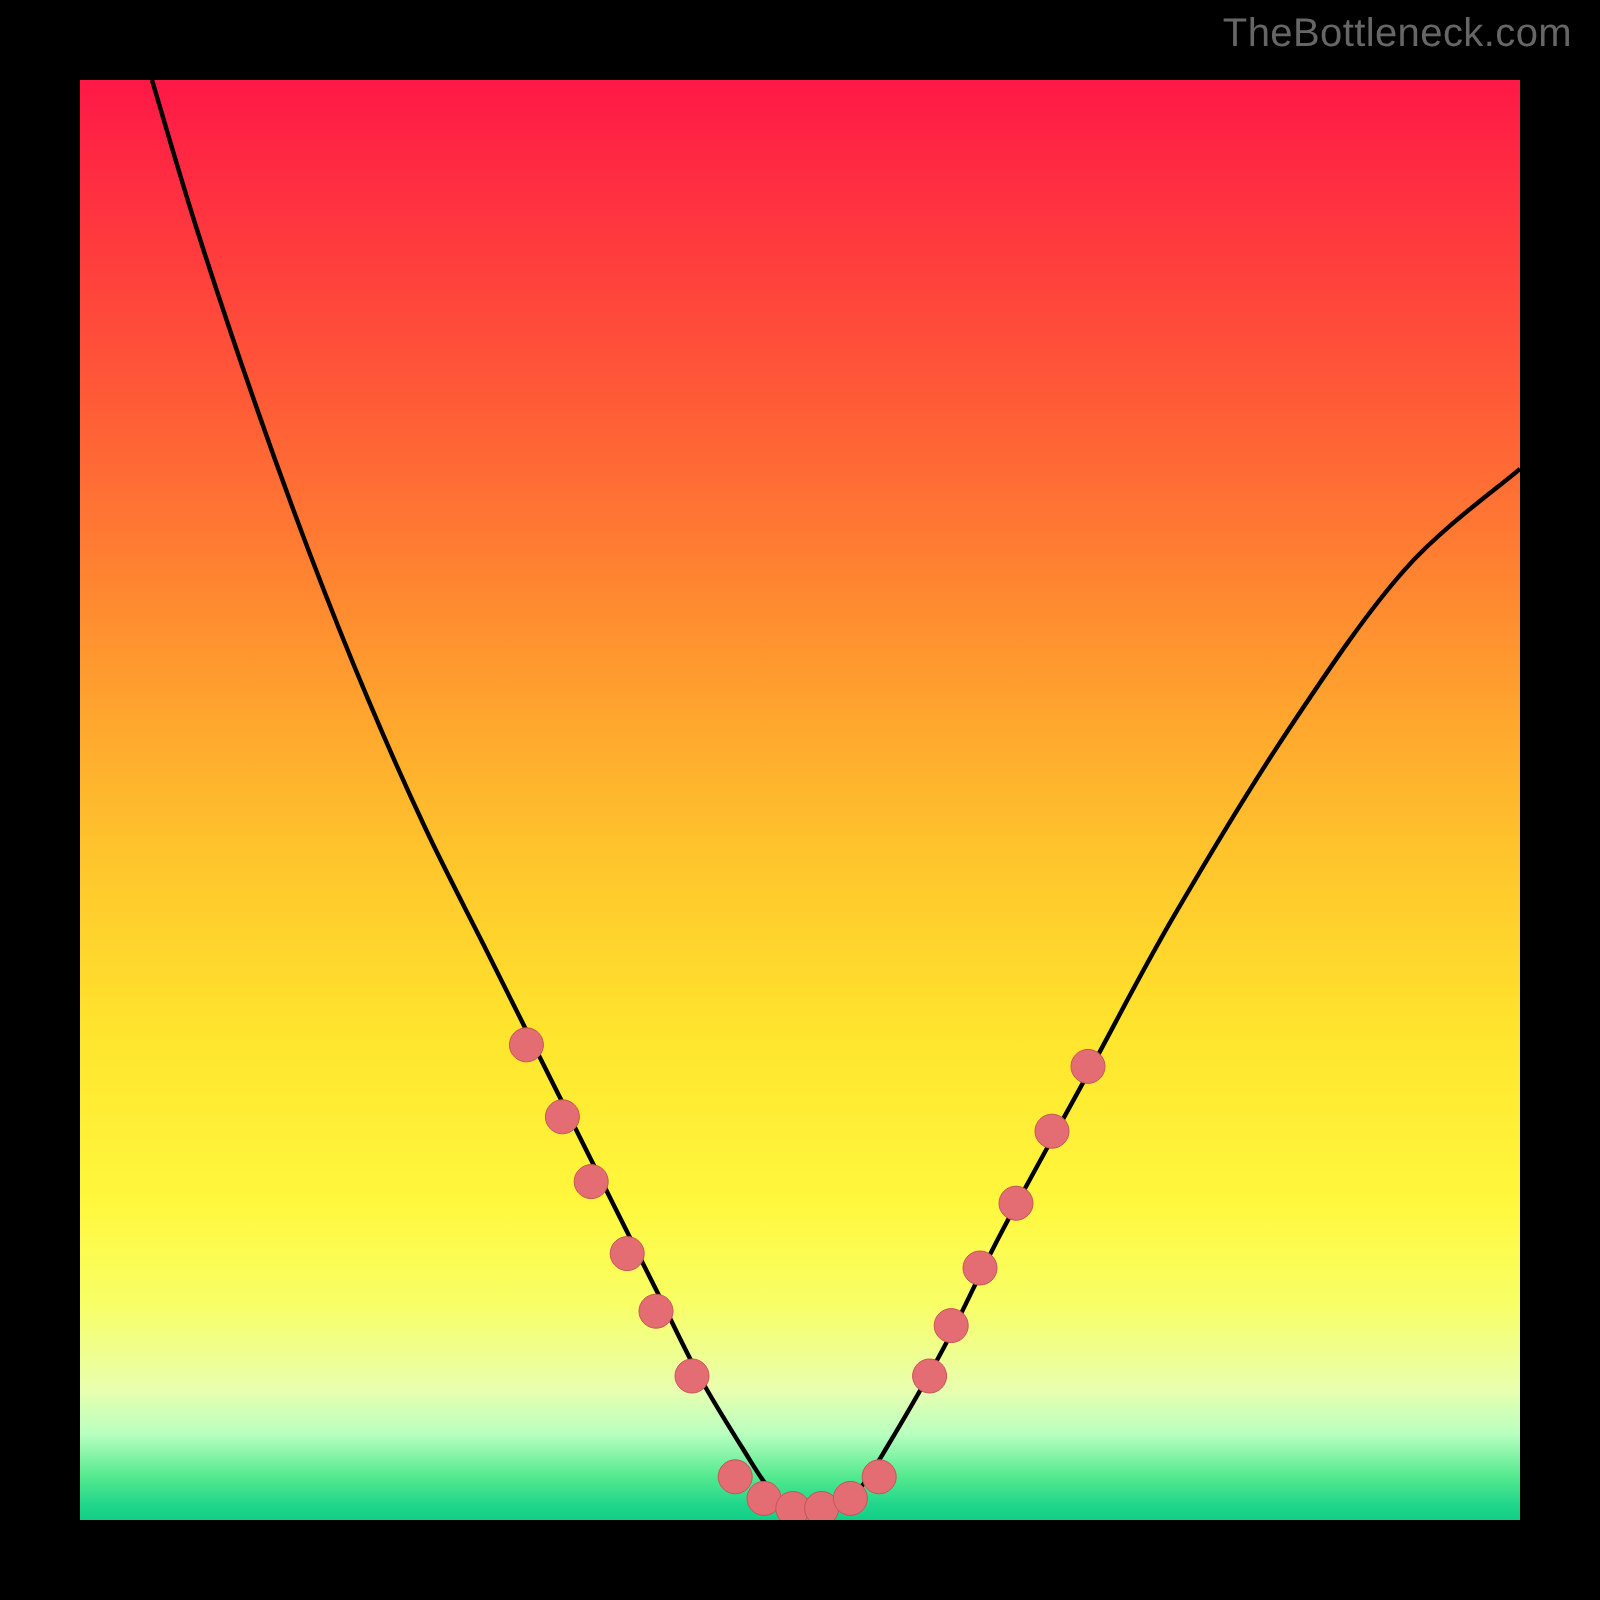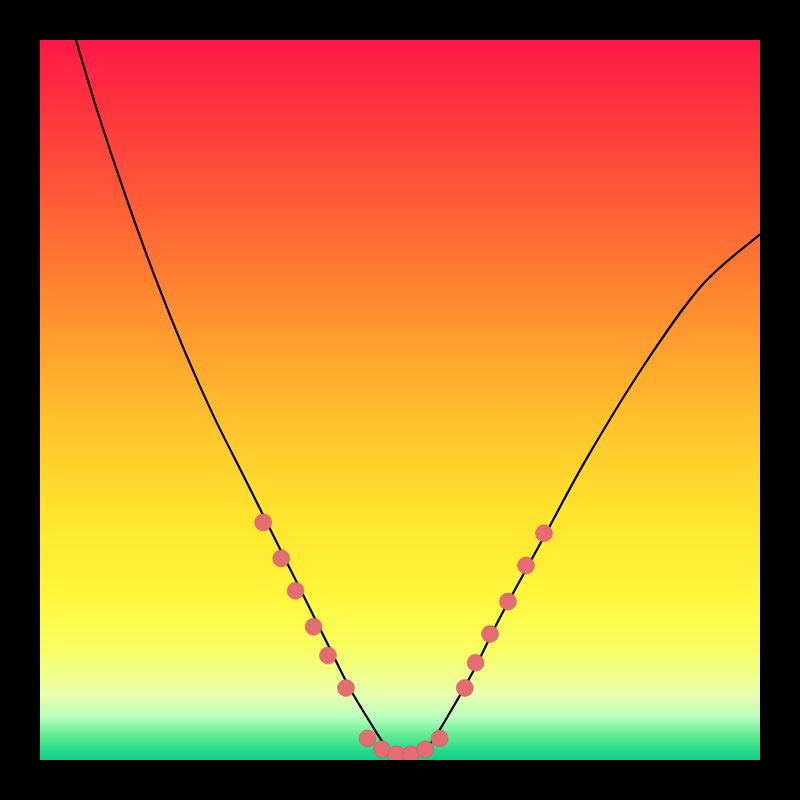--- a/index.html
+++ b/index.html
@@ -68,20 +68,21 @@
     font-weight: 500;
     color: #666666;
     letter-spacing: 0.2px;
   }
 </style>
 </head>
 <body>
 
 <div class="stage">
 
+  <div class="watermark">TheBottleneck.com</div>
 
   <div class="plot-area">
     <div class="gradient-bg"></div>
 
     <svg class="curve-layer" viewBox="0 0 720 720" preserveAspectRatio="none">
       <path id="main-curve" class="curve-path" d="M 36.00 0.00 C 39.60 12.00, 49.20 45.60, 57.60 72.00 C 66.00 98.40, 76.80 130.80, 86.40 158.40 C 96.00 186.00, 105.60 212.40, 115.20 237.60 C 124.80 262.80, 134.40 286.80, 144.00 309.60 C 153.60 332.40, 163.20 354.00, 172.80 374.40 C 182.40 394.80, 193.20 415.20, 201.60 432.00 C 210.00 448.80, 216.00 460.80, 223.20 475.20 C 230.40 489.60, 237.60 504.00, 244.80 518.40 C 252.00 532.80, 259.20 547.20, 266.40 561.60 C 273.60 576.00, 280.80 590.40, 288.00 604.80 C 295.20 619.20, 302.40 634.80, 309.60 648.00 C 316.80 661.20, 325.20 674.40, 331.20 684.00 C 337.20 693.60, 340.80 700.20, 345.60 705.60 C 350.40 711.00, 355.20 714.60, 360.00 716.40 C 364.80 718.20, 369.60 718.20, 374.40 716.40 C 379.20 714.60, 384.00 711.00, 388.80 705.60 C 393.60 700.20, 396.00 696.00, 403.20 684.00 C 410.40 672.00, 422.40 651.60, 432.00 633.60 C 441.60 615.60, 448.80 598.80, 460.80 576.00 C 472.80 553.20, 489.60 523.20, 504.00 496.80 C 518.40 470.40, 530.40 446.40, 547.20 417.60 C 564.00 388.80, 585.60 352.80, 604.80 324.00 C 624.00 295.20, 643.20 266.40, 662.40 244.80 C 681.60 223.20, 710.40 202.80, 720.00 194.40"></path>
       <g id="marker-group">
           <circle cx="223.20" cy="482.40" r="8.5" class="marker"></circle>
           <circle cx="241.20" cy="518.40" r="8.5" class="marker"></circle>
           <circle cx="255.60" cy="550.80" r="8.5" class="marker"></circle>

